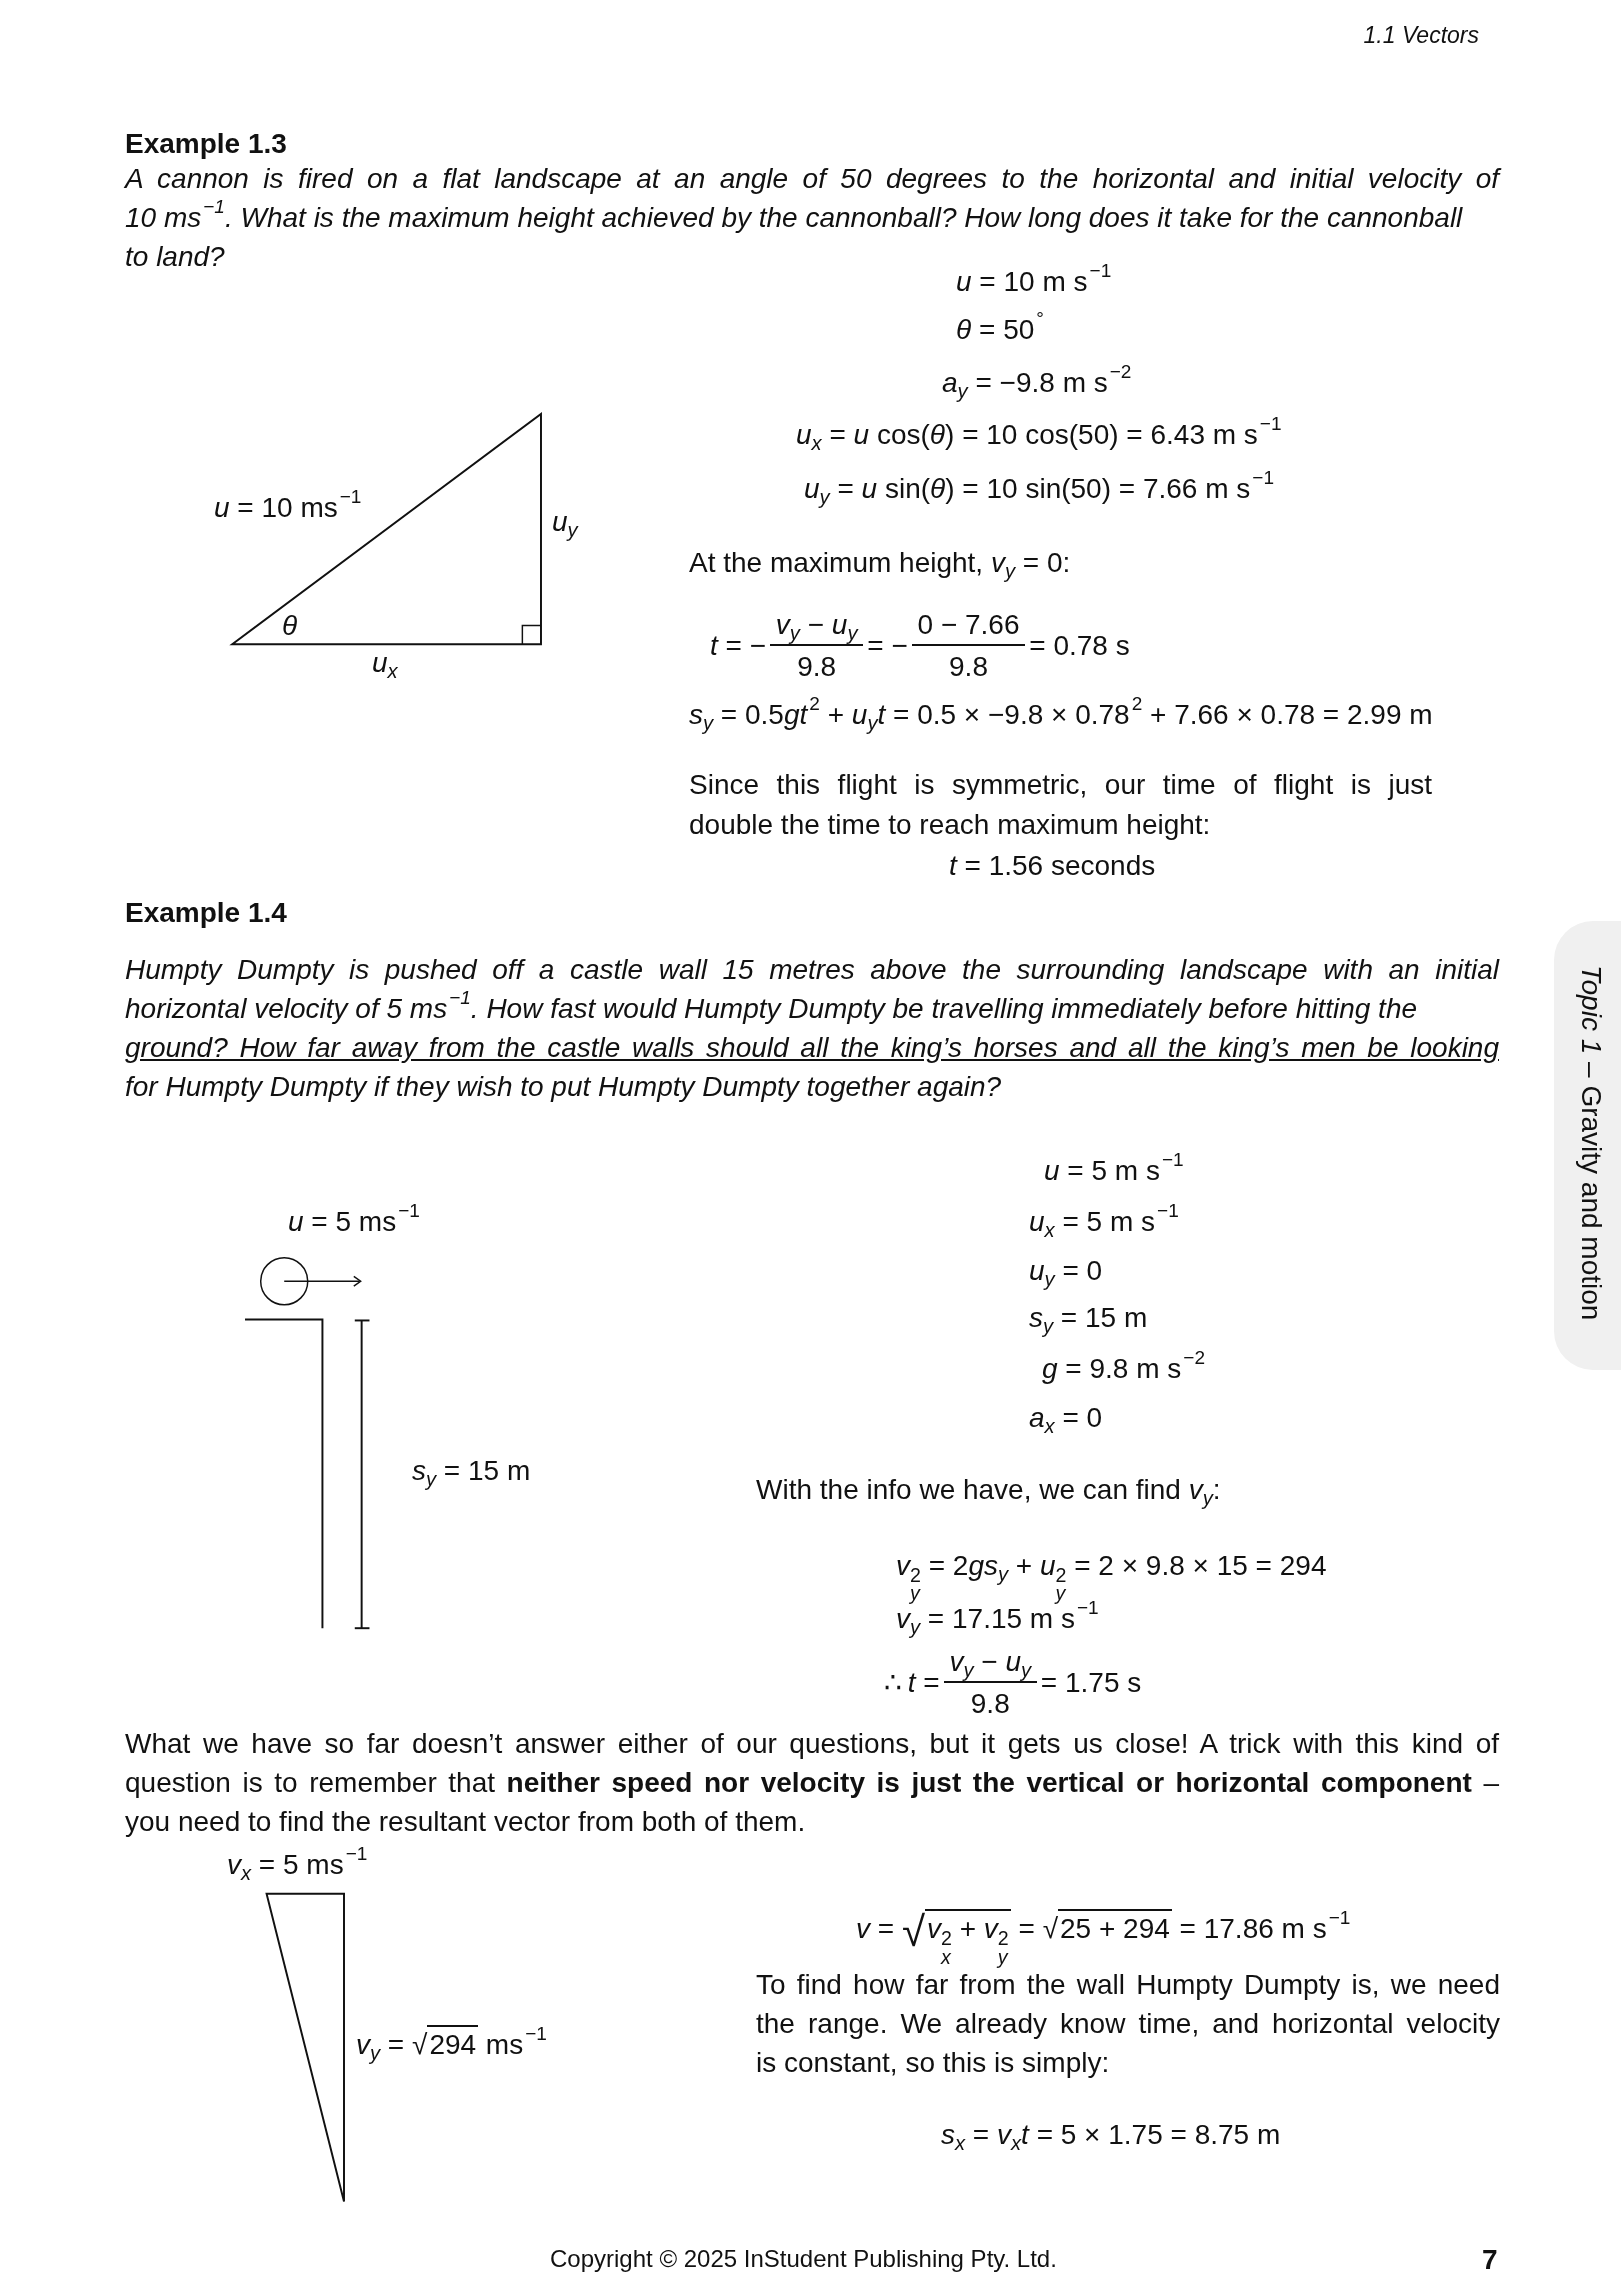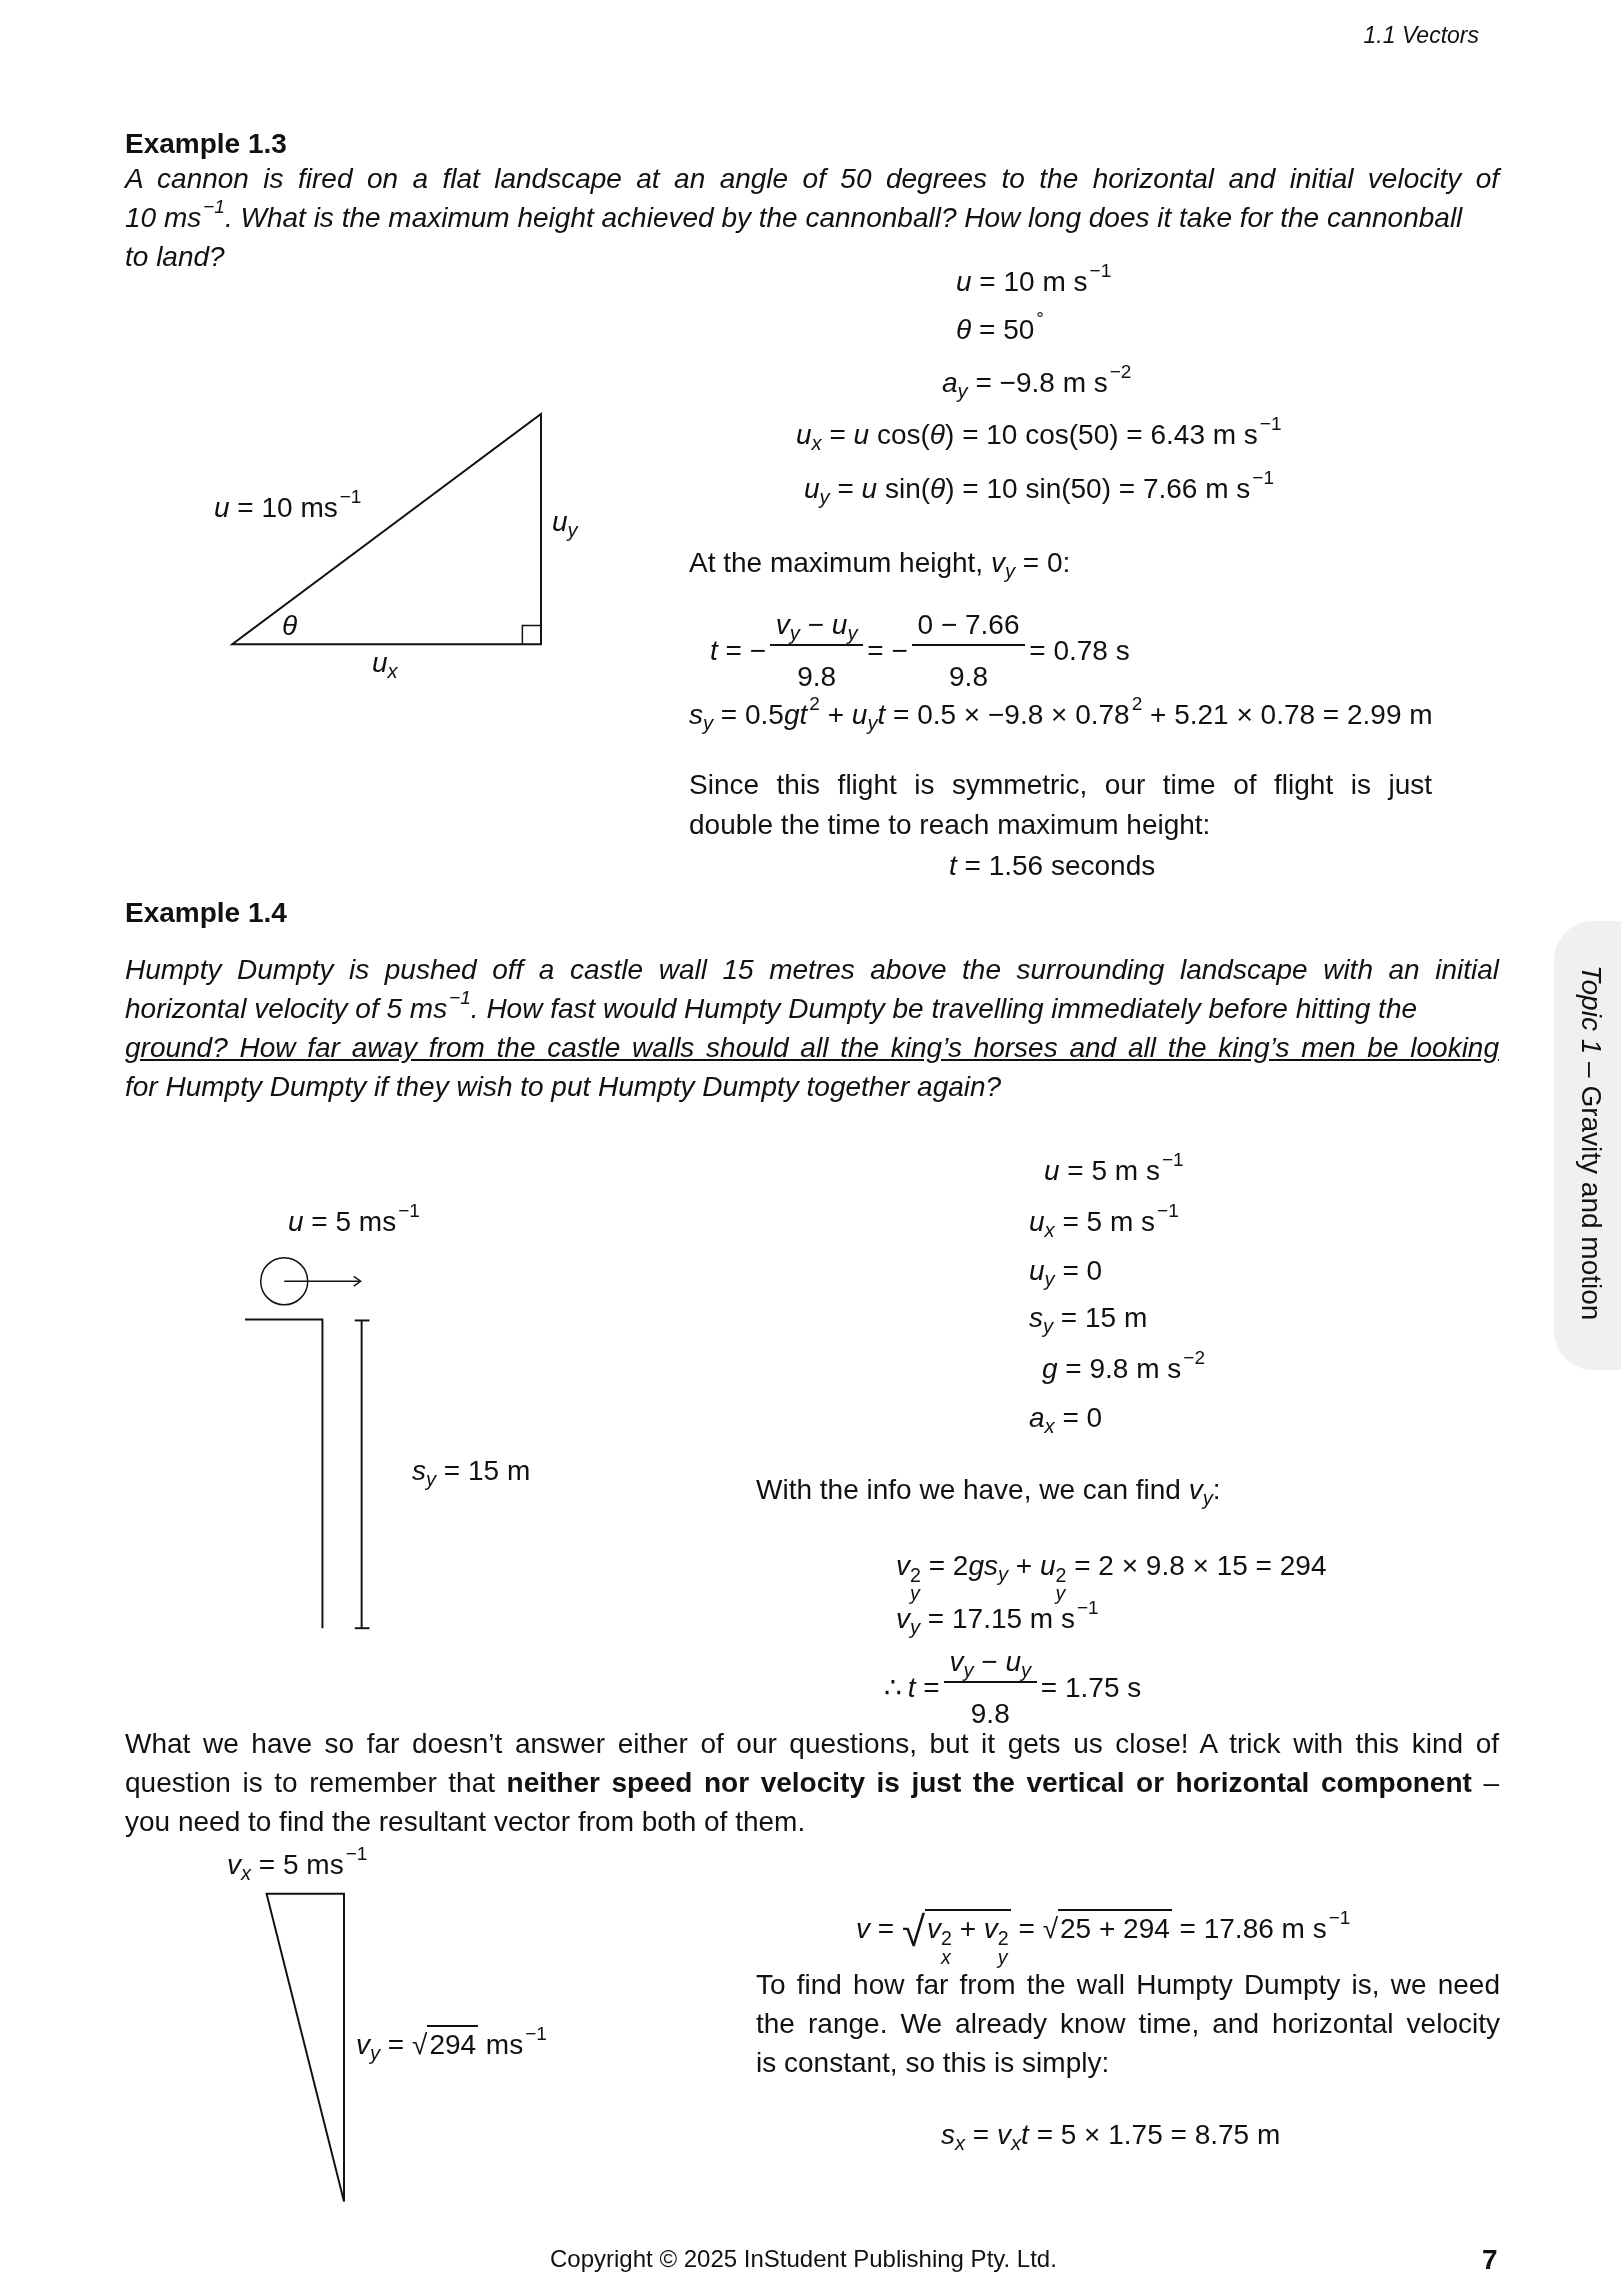--- a/index.html
+++ b/index.html
@@ -4,21 +4,21 @@
 <style>
   html, body { margin:0; padding:0; background:#ffffff; }
   body { width:1621px; height:2293px; position:relative; overflow:hidden;
          font-family:"Liberation Sans", sans-serif; color:#111; font-size:28px; }
   .abs { position:absolute; white-space:nowrap; line-height:1; }
   i, .it { font-style:italic; }
   sup { font-size:0.68em; vertical-align:0.75em; line-height:0; margin-left:2px; }
   sub { font-size:0.72em; vertical-align:-0.3em; line-height:0; }
   .frac { display:inline-flex; flex-direction:column; align-items:center; vertical-align:middle; margin:0 3.9px; }
   .frac .num { border-bottom:2px solid #111; padding:0 5.9px 2.9px 5.9px; line-height:1.1; }
-  .frac .den { padding-top:16px; line-height:1.1; }
+  .frac .den { padding-top:6px; line-height:1.1; }
   .sqrt { border-top:2px solid #111; padding:2px 2px 0 2px; }
   .mathrow { position:absolute; display:flex; align-items:center; white-space:nowrap; line-height:1; }
   .bold { font-weight:bold; }
   .side-tab { position:absolute; left:1554px; top:921px; width:78px; height:449px;
               background:#f0f0f0; border-radius:39px 0 0 39px; }
   svg { position:absolute; left:0; top:0; overflow:visible; }
 </style>
 </head>
 <body>
 
@@ -83,21 +83,21 @@
   </span>
   <span>= −</span>
   <span class="frac">
     <span class="num">0 − 7.66</span>
     <span class="den">9.8</span>
   </span>
   <span>= 0.78 s</span>
 </div>
 
 <div class="abs" style="left:689px; top:701px;">
-  <i>s</i><sub class="it">y</sub><span> = 0.5</span><i>gt</i><sup>2</sup><span> + </span><i>u</i><sub class="it">y</sub><i>t</i> = 0.5 × −9.8 × 0.78<sup>2</sup><span> + 5.21 × 0.78 = 2.99 m</span>
+  <i>s</i><sub class="it">y</sub><span> = 0.5</span><i>gt</i><sup>2</sup><span> + </span><i>u</i><sub class="it">y</sub><i>t</i> = 0.5 × −9.8 × 0.78<sup>2</sup><span> + 7.66 × 0.78 = 2.99 m</span>
 </div>
 
 <div class="abs" style="left:689px; top:771px; width:743px; text-align:justify; text-align-last:justify;">
   <span>Since this flight is symmetric, our time of flight is just</span>
 </div>
 <div class="abs" style="left:689px; top:811px;">double the time to reach maximum height:</div>
 <div class="abs" style="left:949px; top:852px;">
   <i>t</i> <span>= 1.56 seconds</span>
 </div>
 

